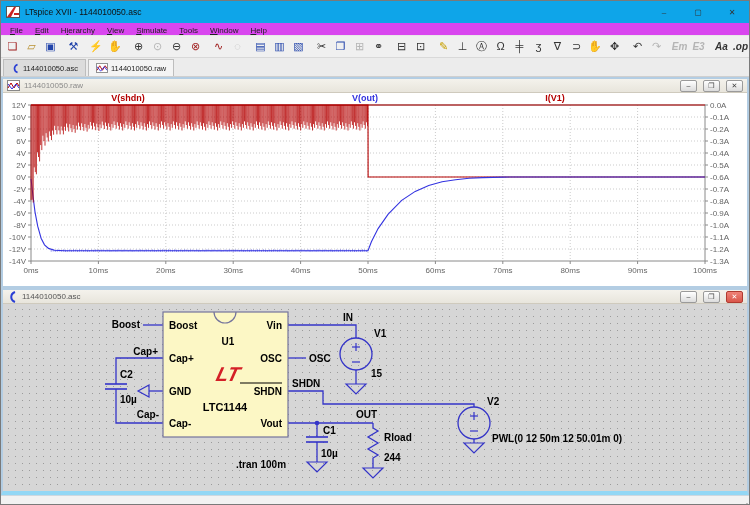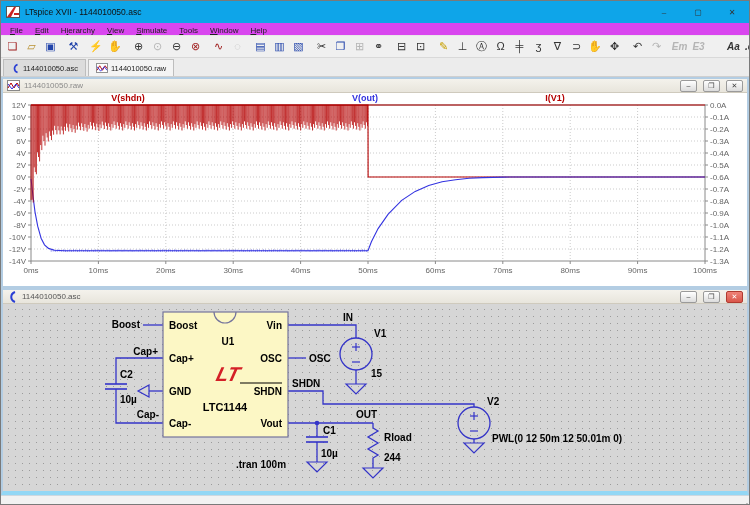--- a/index.html
+++ b/index.html
@@ -145,21 +145,21 @@
         <div class="tb-btn" style="color: rgb(51, 51, 51);">↶</div>
         <div class="tb-btn dis" style="color: rgb(51, 51, 51);">↷</div>
       </div>
       <div class="tb-sep"></div>
       <div class="tb-group">
         <div class="tb-btn txt dis" style="color: rgb(51, 51, 51);">Em</div>
         <div class="tb-btn txt dis" style="color: rgb(51, 51, 51);">E3</div>
       </div>
       <div class="tb-sep"></div>
       <div class="tb-group">
-        <div class="tb-btn txt" style="color: rgb(51, 51, 51); margin-left: 12px;">Aa</div>
+        <div class="tb-btn txt" style="color: rgb(51, 51, 51);">Aa</div>
         <div class="tb-btn txt" style="color: rgb(51, 51, 51);">.op</div>
       </div>
     </div>
 
   <div class="tabbar" id="tabbar">
       <div class="tab active">
         <svg width="9" height="11" viewBox="0 0 11 12">
           <path d="M8 1 C3 3 3 9 8 11" fill="none" stroke="#2a3fd4" stroke-width="2"></path>
         </svg>
         <span>1144010050.asc</span>

